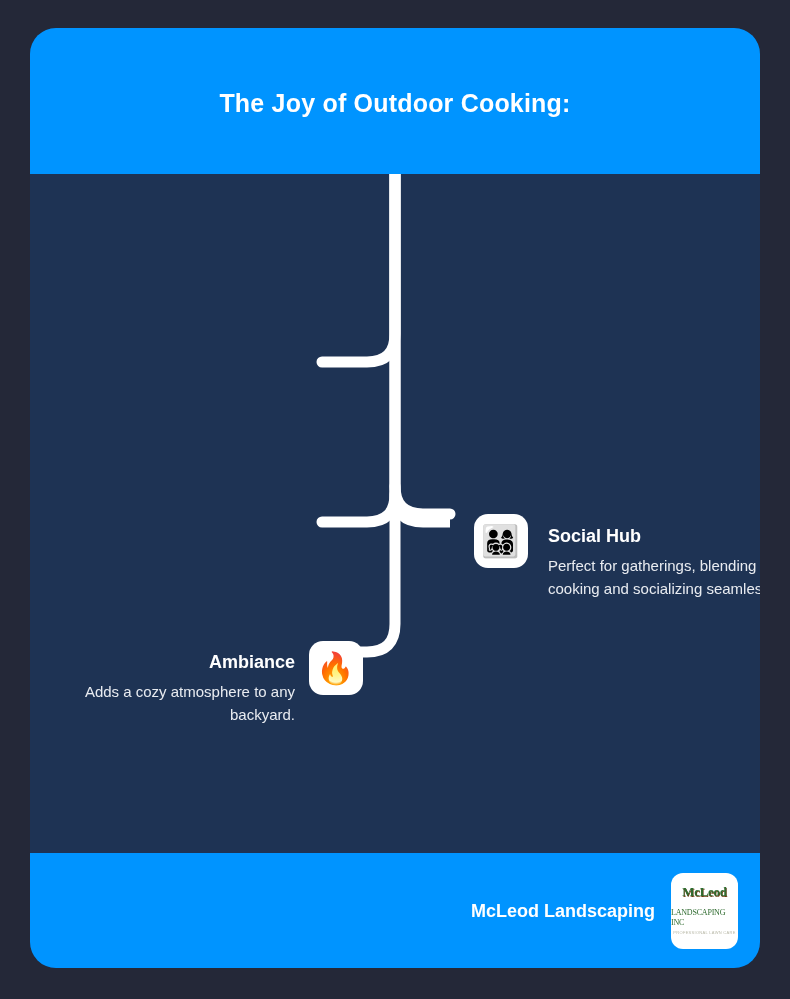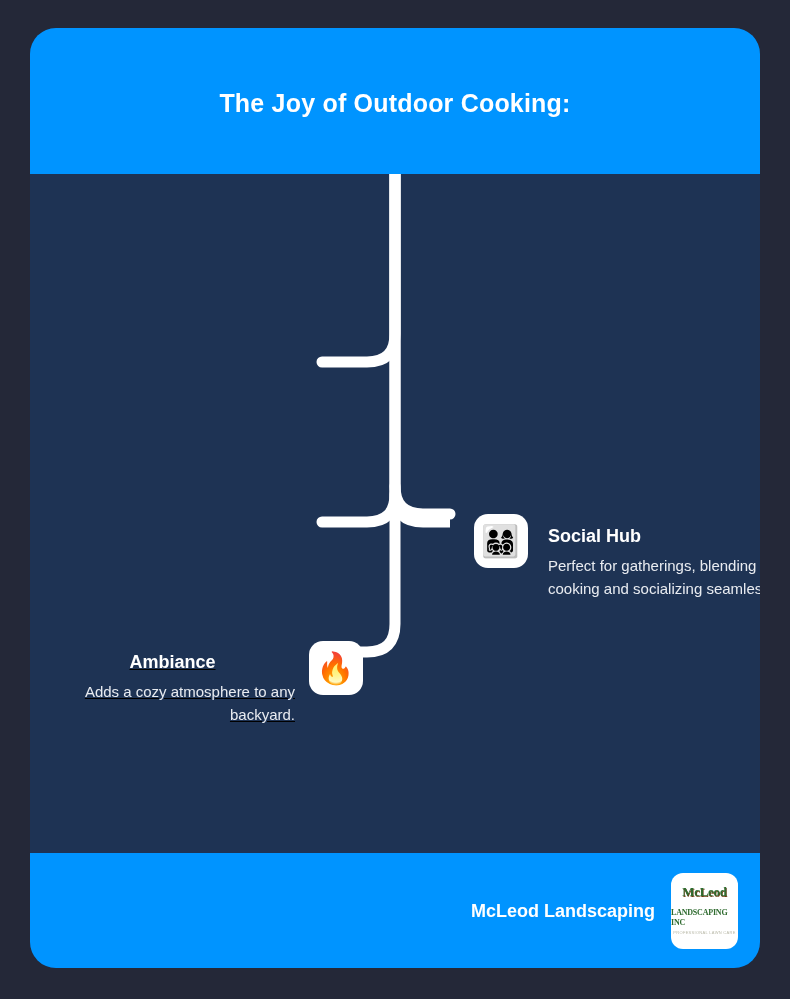--- a/index.html
+++ b/index.html
@@ -126,26 +126,25 @@
   }
 
   
   #item-ambiance {
     left: 20px;
     top: 613px;
     width: 325px;
   }
   #item-ambiance .item-text {
     width: 259px;
-    align-items: center;
+    align-items: flex-end;
     text-align: right;
     padding-right: 14px;
     box-sizing: border-box;
     padding-top: 10px;
-    text-decoration: underline;
   }
 
   
   #footer {
     position: absolute;
     left: 0;
     bottom: 0;
     width: 730px;
     height: 115px;
     background: #0094ff;
@@ -193,21 +192,21 @@
     font-size: 13px;
     font-weight: bold;
     line-height: 13px;
     letter-spacing: -0.3px;
     text-shadow: 0.5px 0.5px 0 #6b3a10;
   }
   #logo-secondary {
     color: #2f6b2f;
     font-family: "Liberation Serif", serif;
     font-size: 8px;
-    font-weight: bold;
+    font-weight: normal;
     line-height: 10px;
     letter-spacing: -0.2px;
     margin-top: 10px;
   }
   #logo-tagline {
     color: #b9b9a8;
     font-size: 4px;
     line-height: 6px;
     letter-spacing: 0.3px;
     margin-top: 2px;

